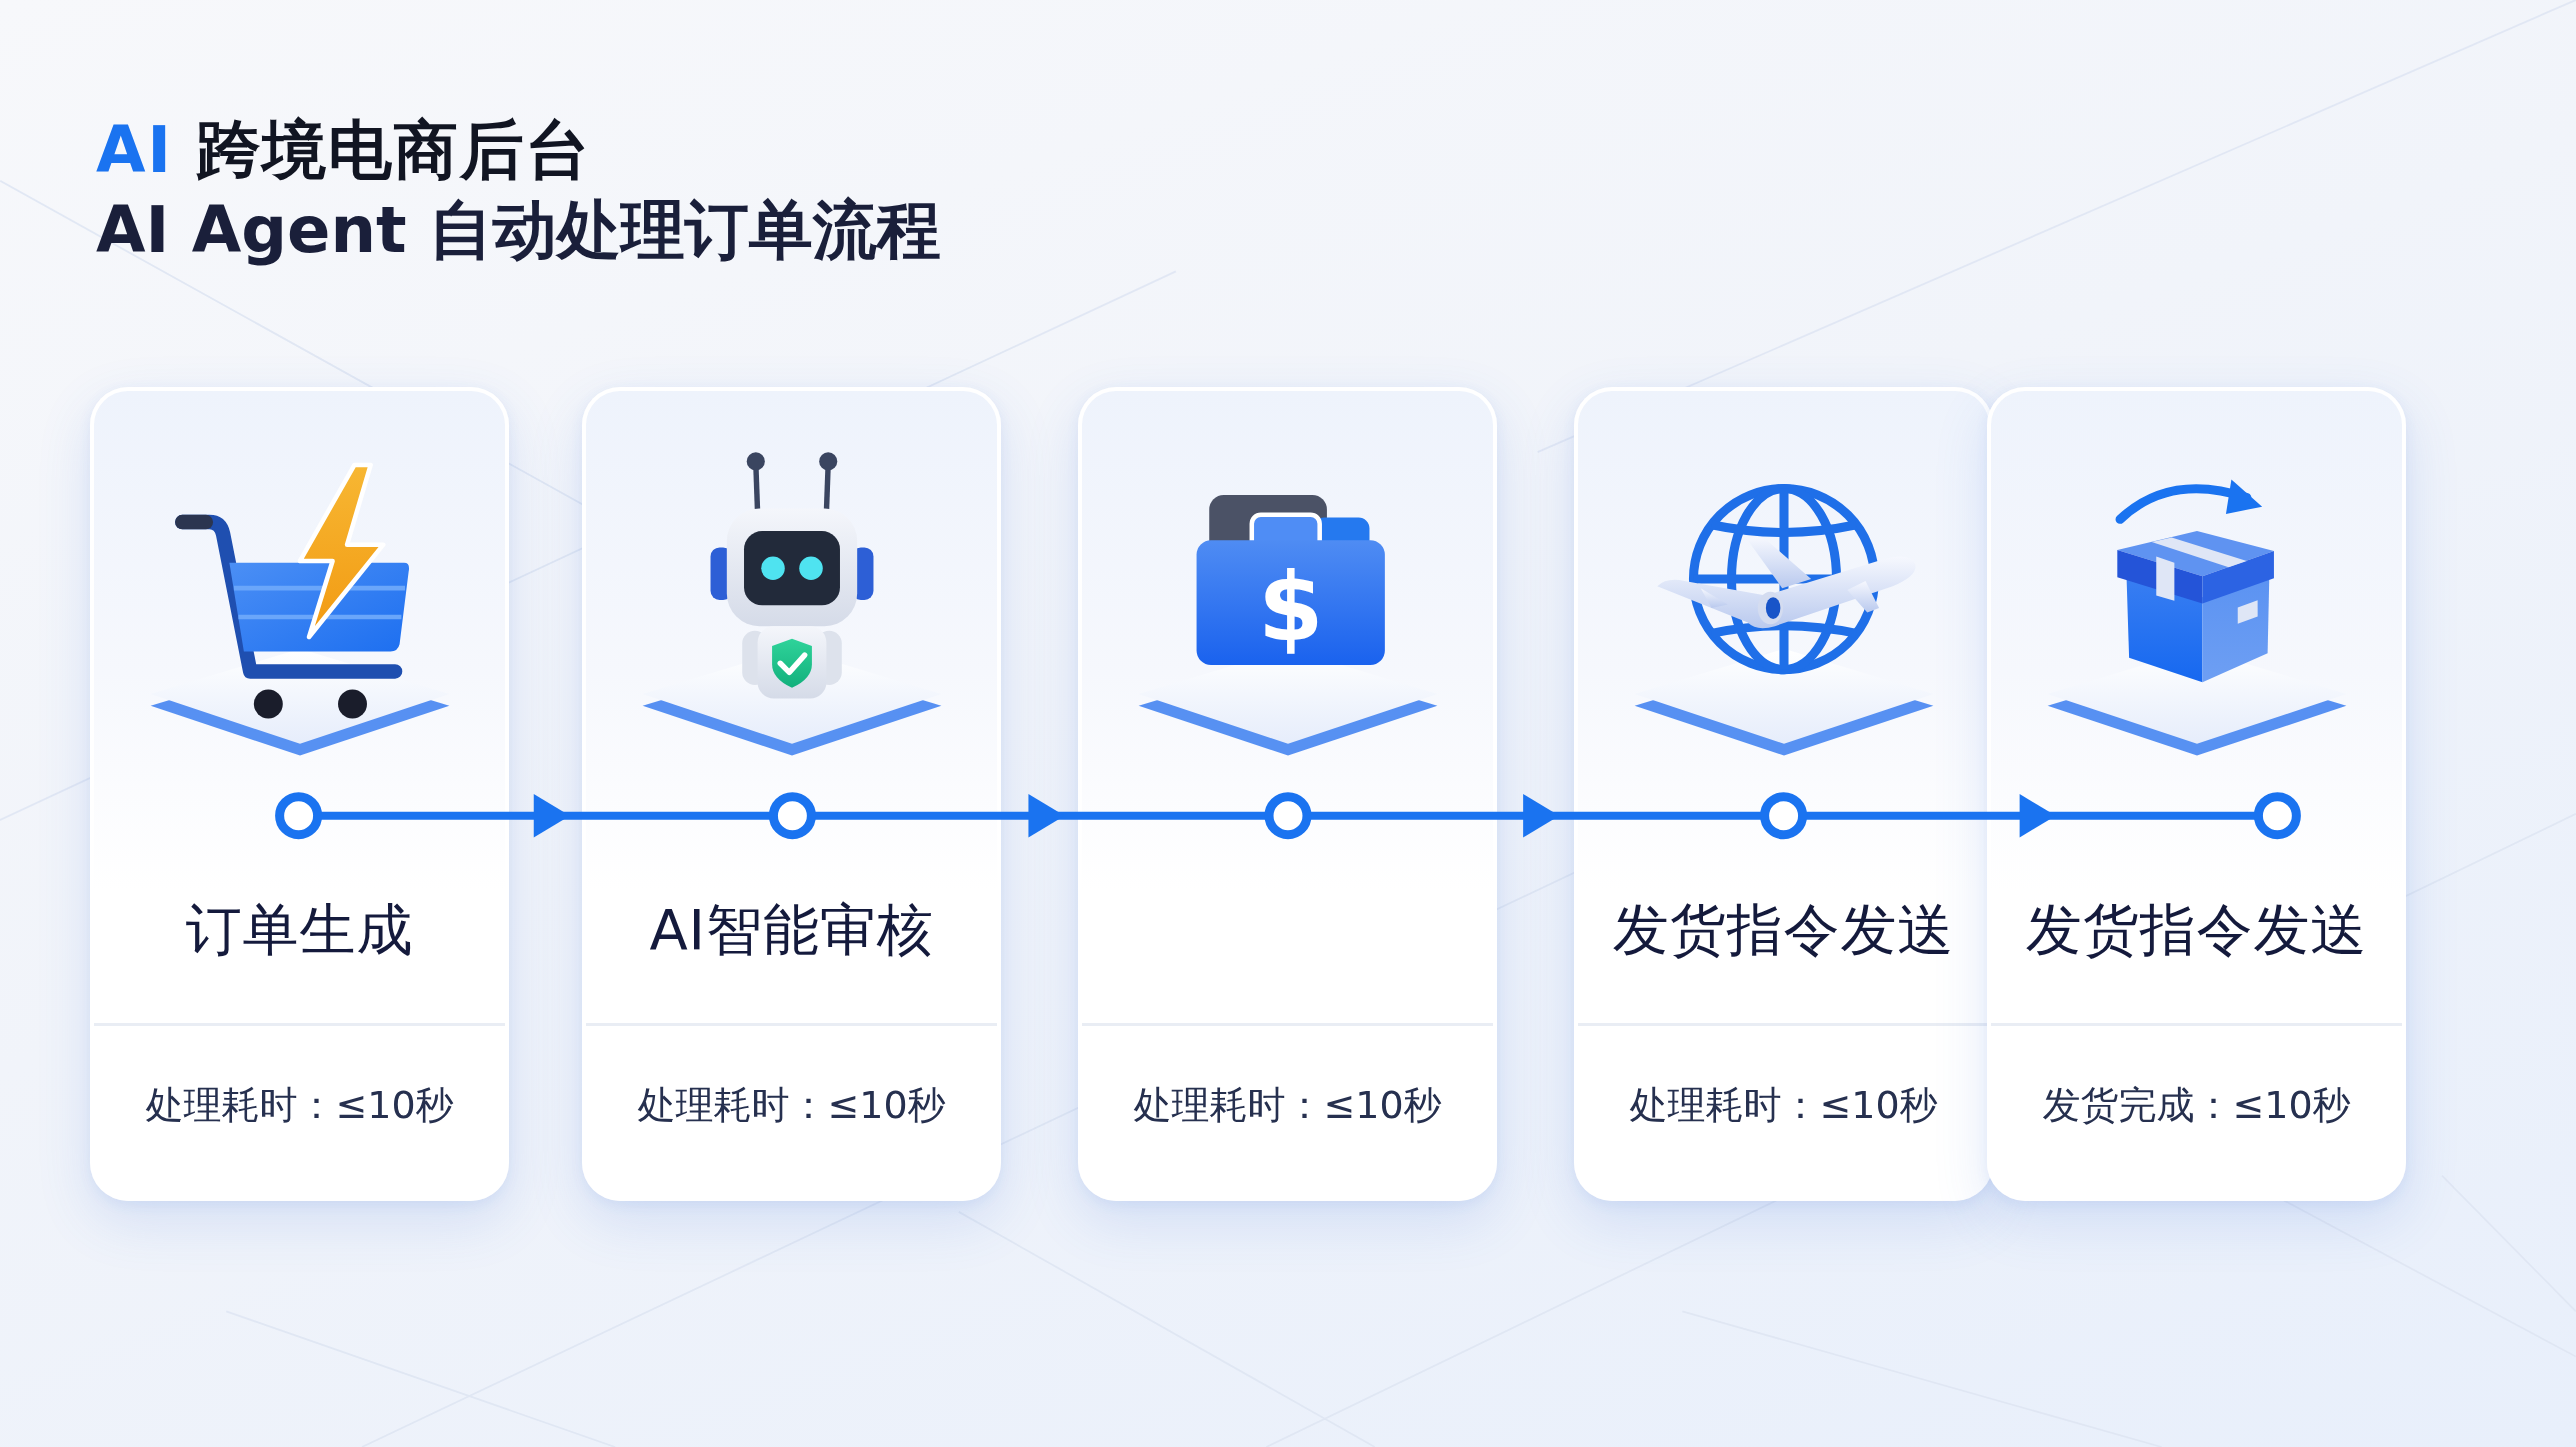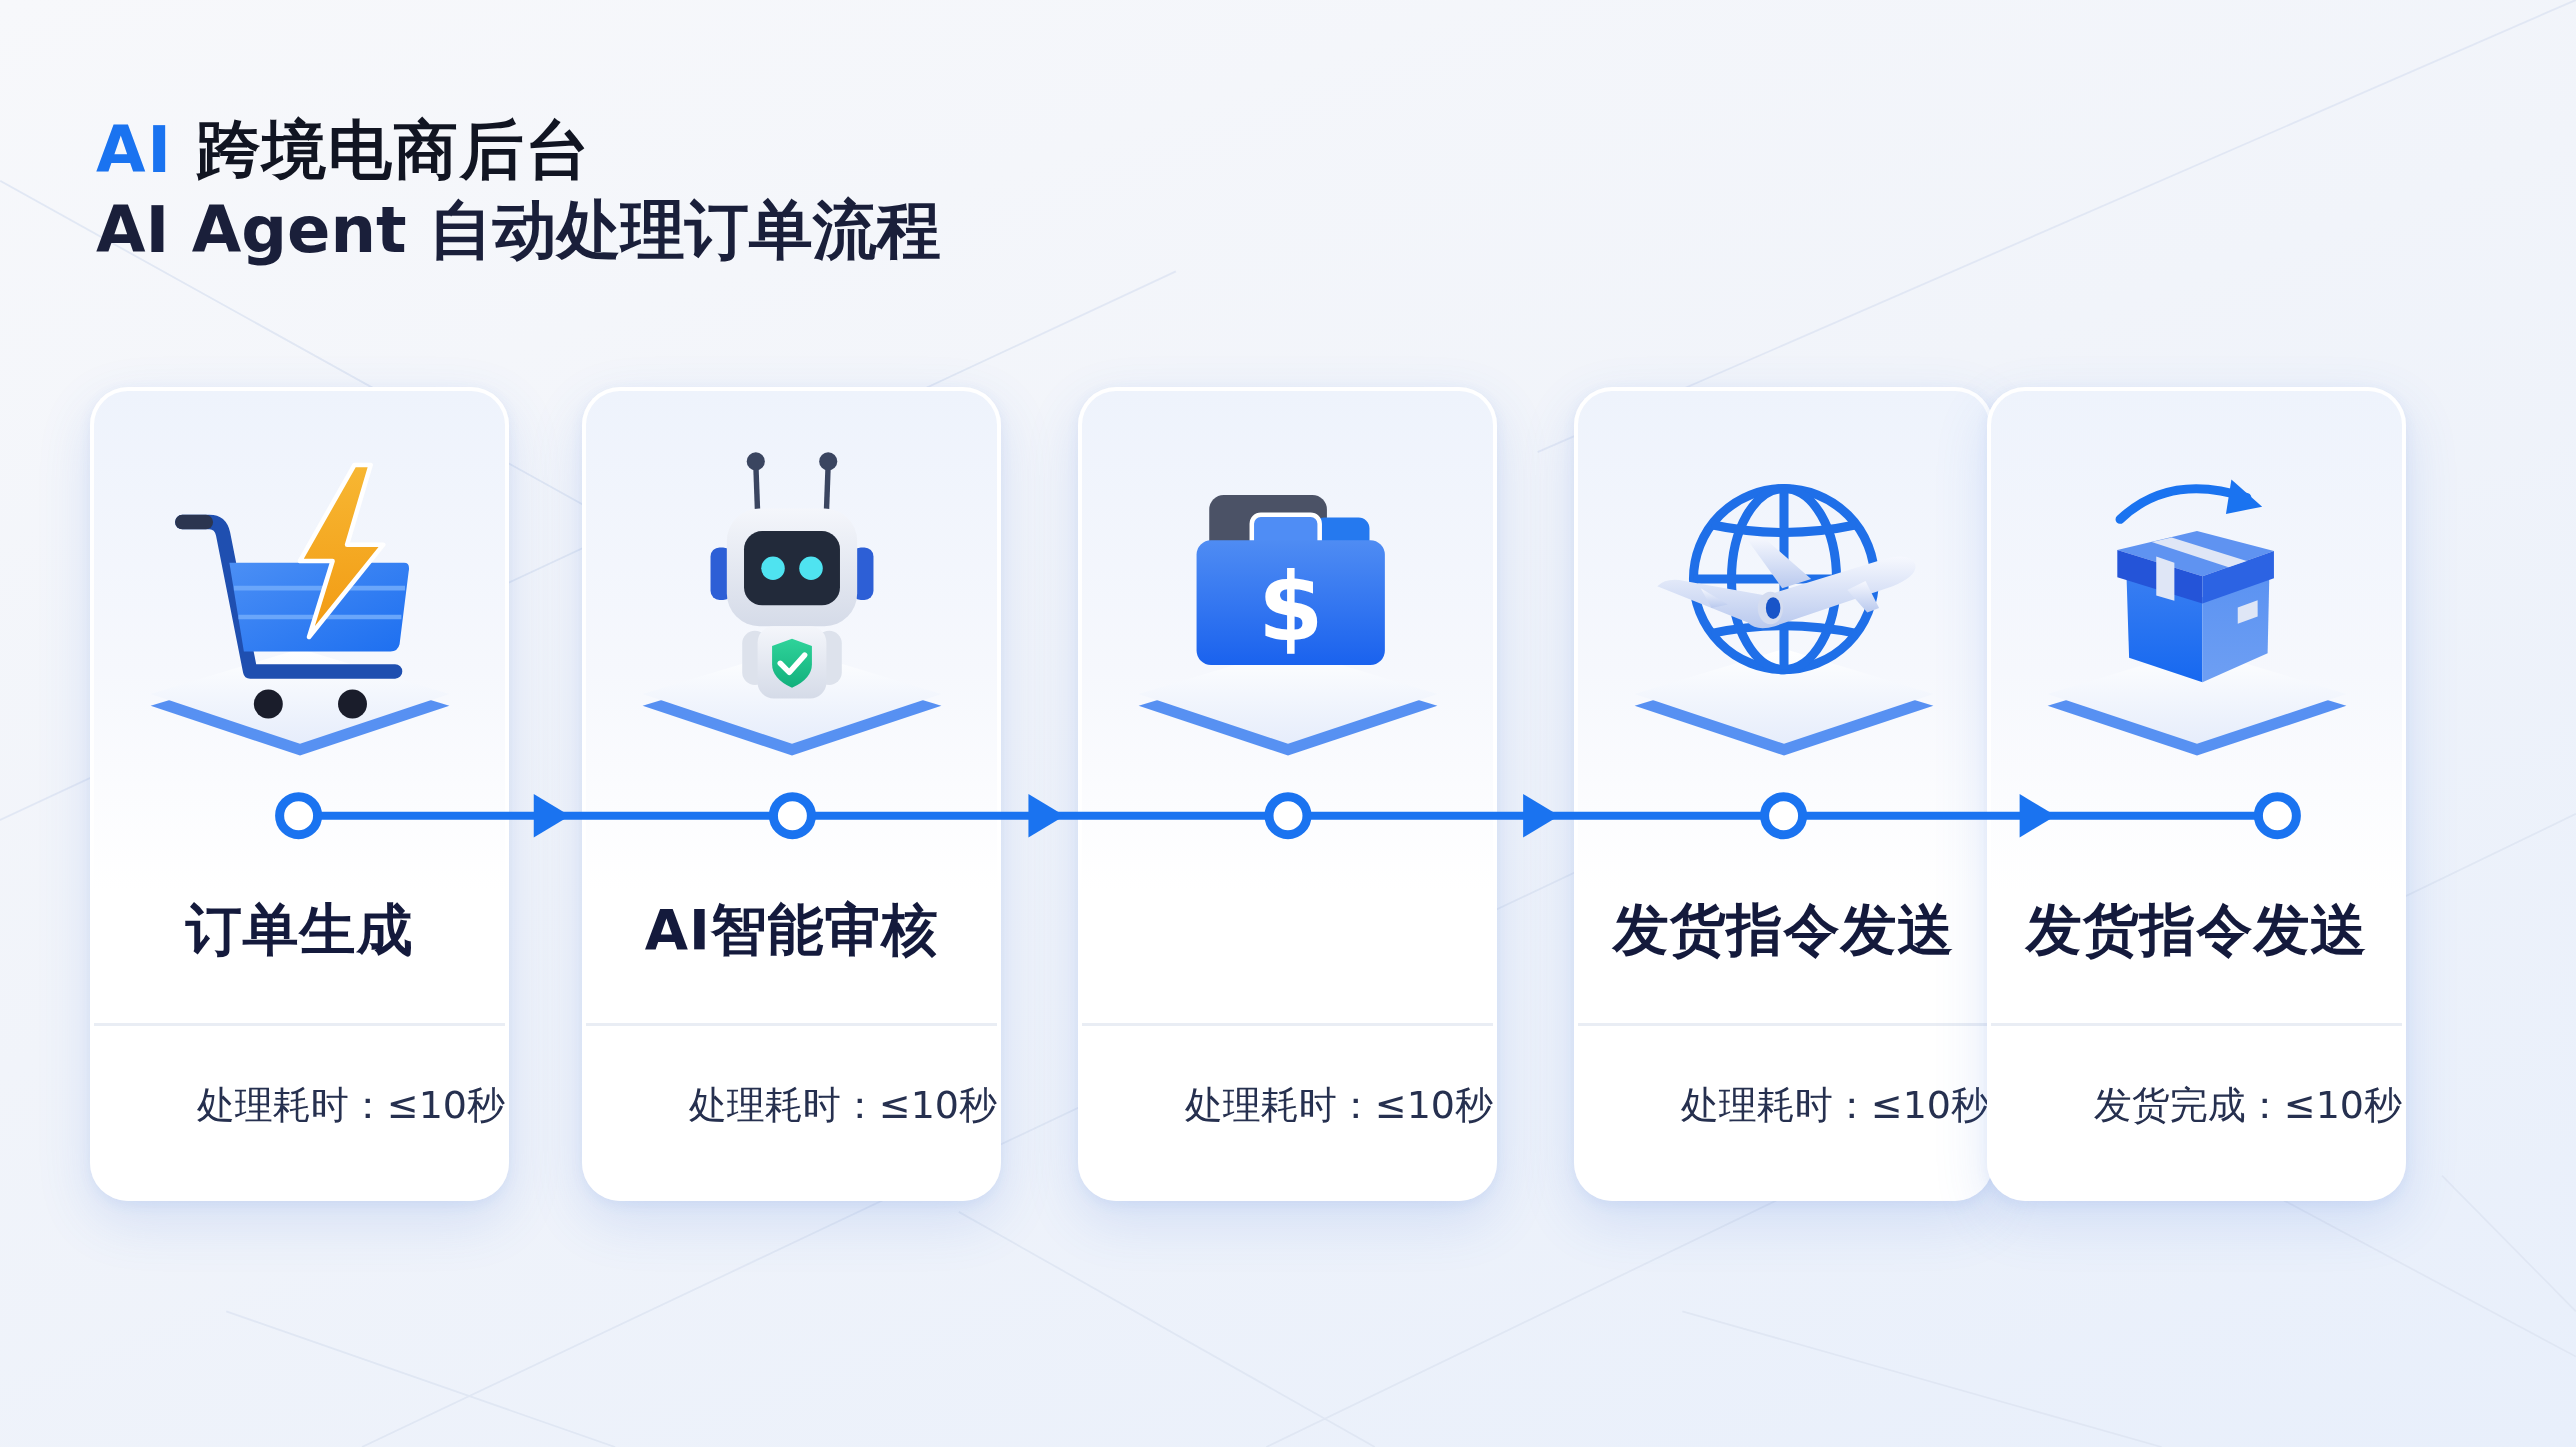--- a/index.html
+++ b/index.html
@@ -32,30 +32,30 @@
     border: 4.5px solid rgba(255,255,255,0.95);
     box-shadow: 0 20px 54px rgba(70,120,220,0.16), 0 3.6px 12.7px rgba(70,120,220,0.08);
   }
   .card .icon-area {
     position: absolute; left: 0; right: 0; top: 36px; height: 344px;
     display: flex; justify-content: center; align-items: flex-start;
   }
   .card .icon-area svg { width: 344px; height: 344px; }
   .card .step-title {
     position: absolute; left: 0; right: 0; top: 503px;
-    text-align: center; font-size: 56px; font-weight: bold; color: #141a3c;
+    text-align: center; font-size: 56px; font-weight: normal; color: #141a3c;
     line-height: 72px; white-space: nowrap; letter-spacing: 0.9px;
   }
   .card .divider {
     position: absolute; left: 0; right: 0; top: 632px; height: 2.7px;
     background: #e9edf4;
   }
   .card .metric {
     position: absolute; left: 0; right: 0; top: 689px;
-    text-align: right; font-size: 38px; color: #26304f; line-height: 51px;
+    text-align: center; font-size: 38px; color: #26304f; line-height: 51px;
     white-space: nowrap;
   }
 
   
   .timeline { position: absolute; left: 0; top: 0; width: 2576px; height: 1447px; pointer-events: none; }
   .timeline .clickable { pointer-events: auto; cursor: pointer; }
 </style>
 </head>
 <body>
 

